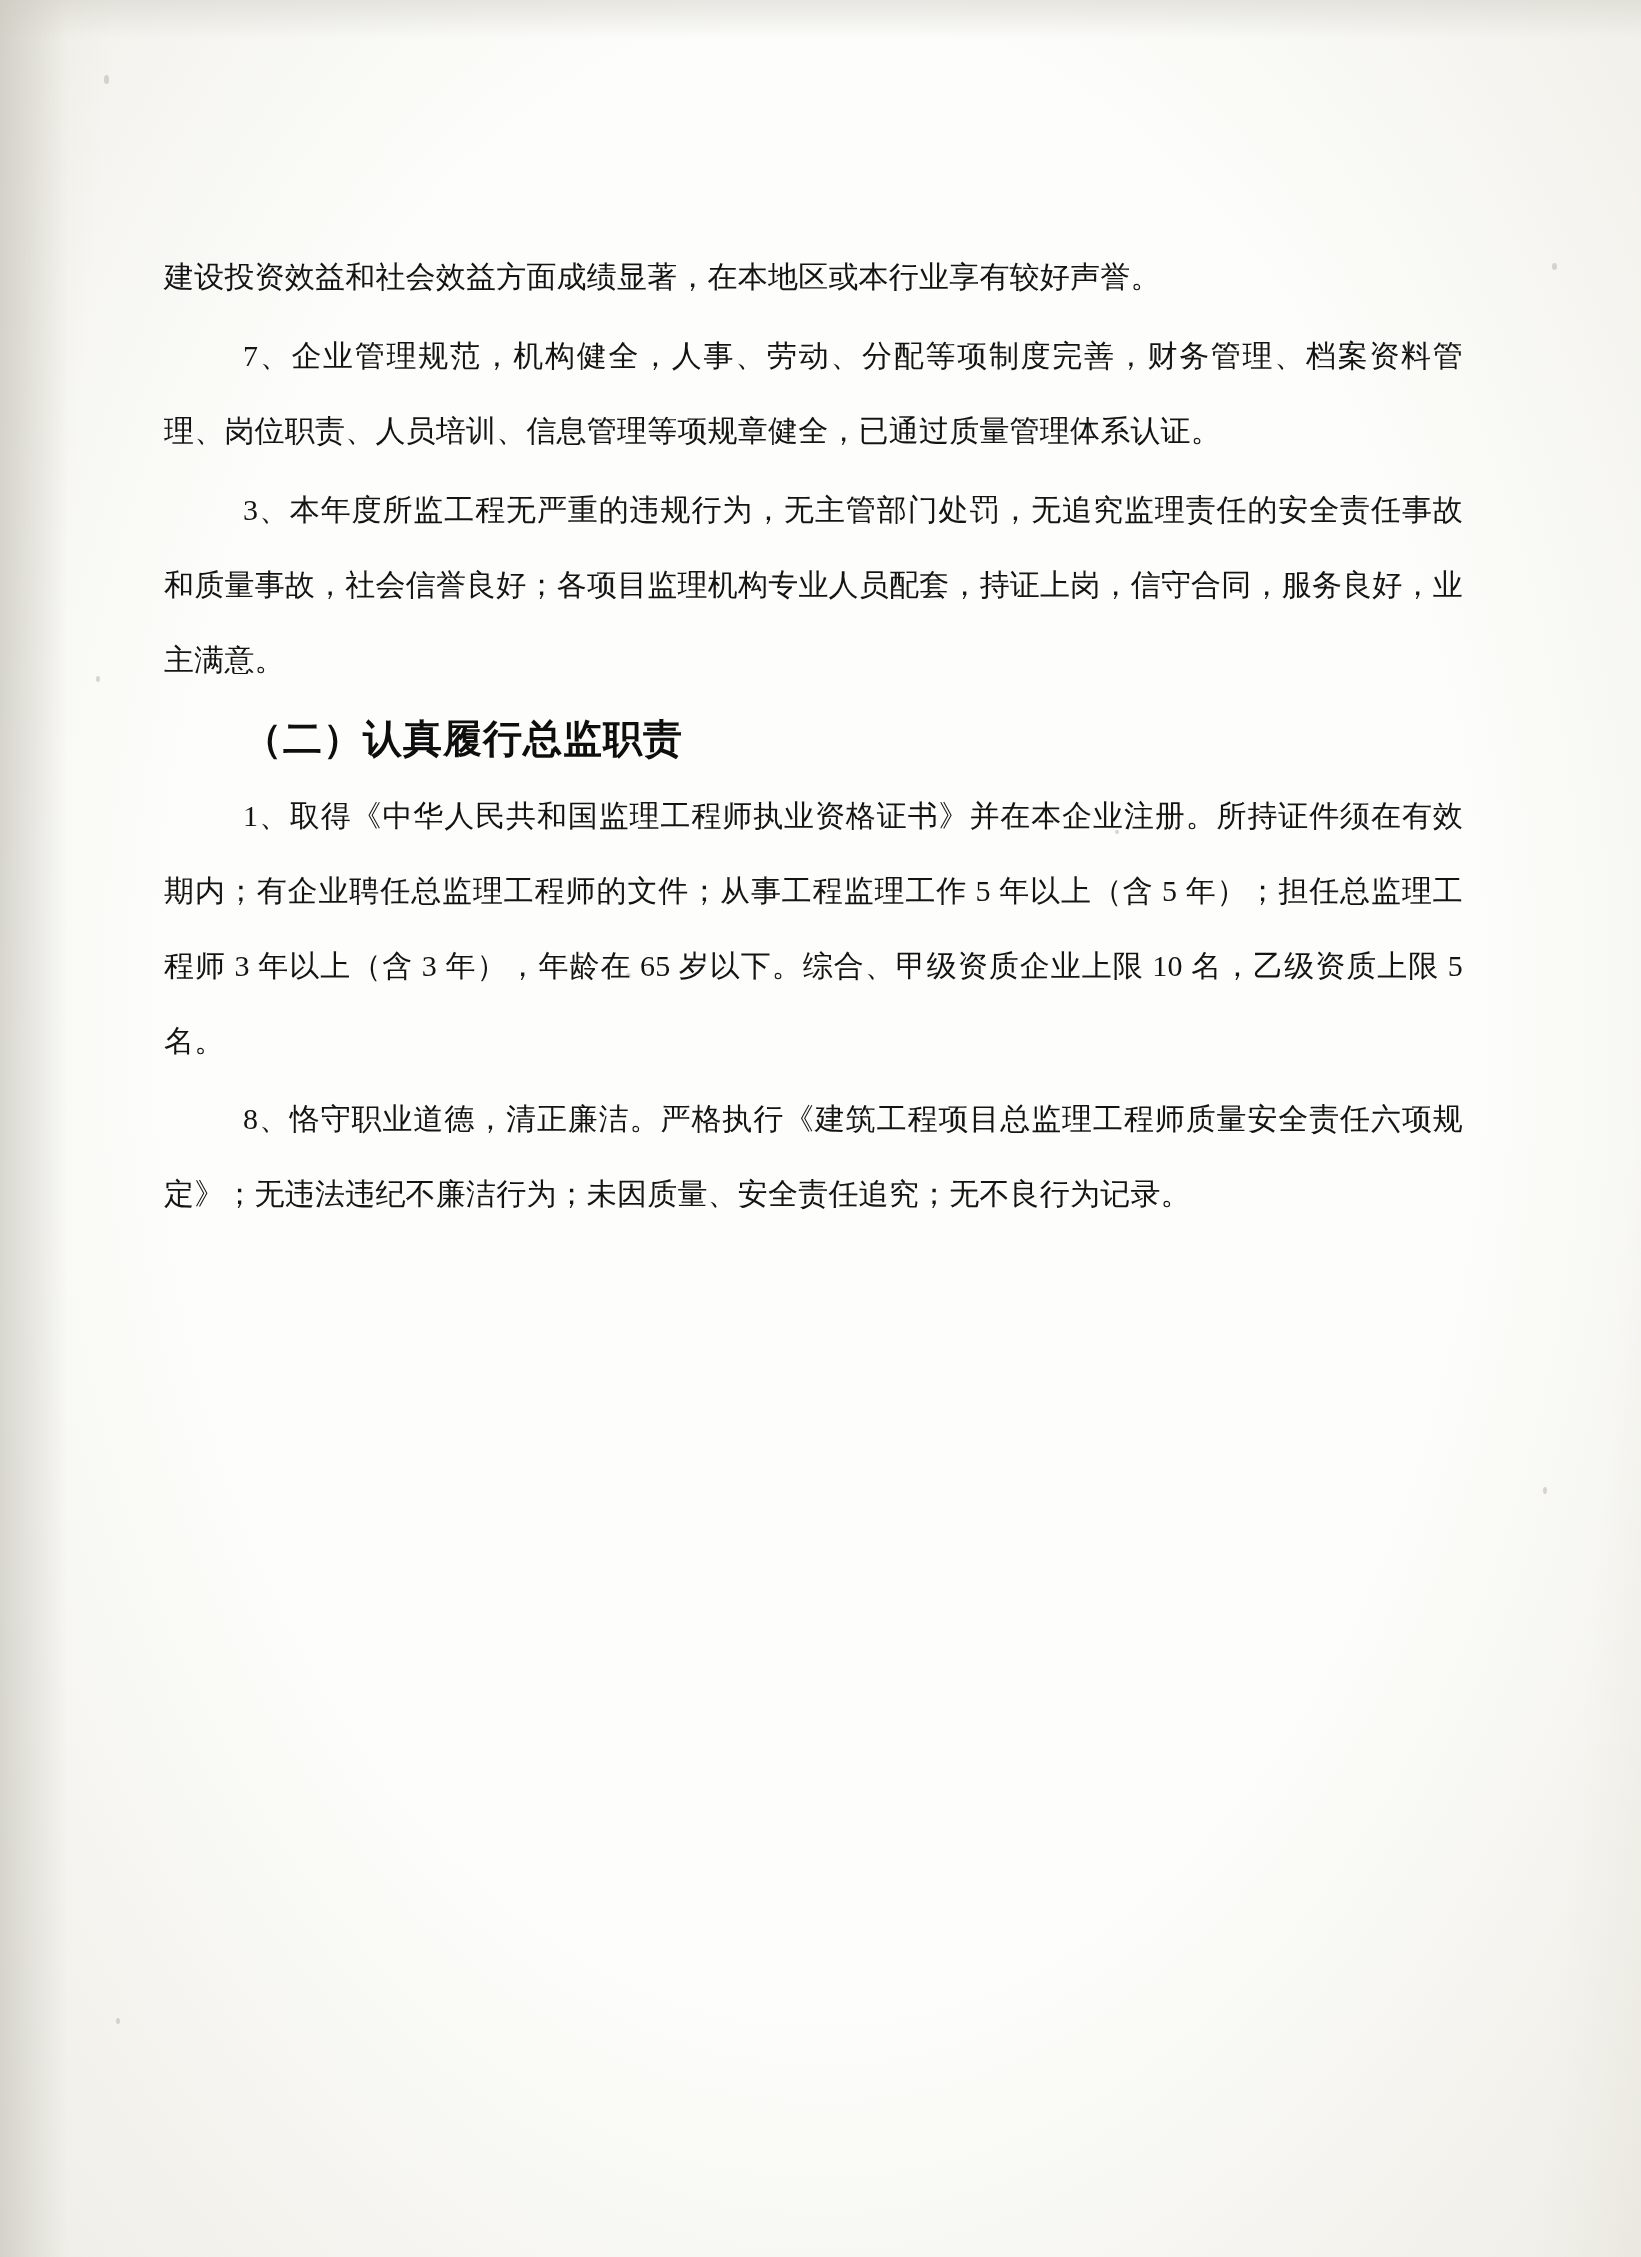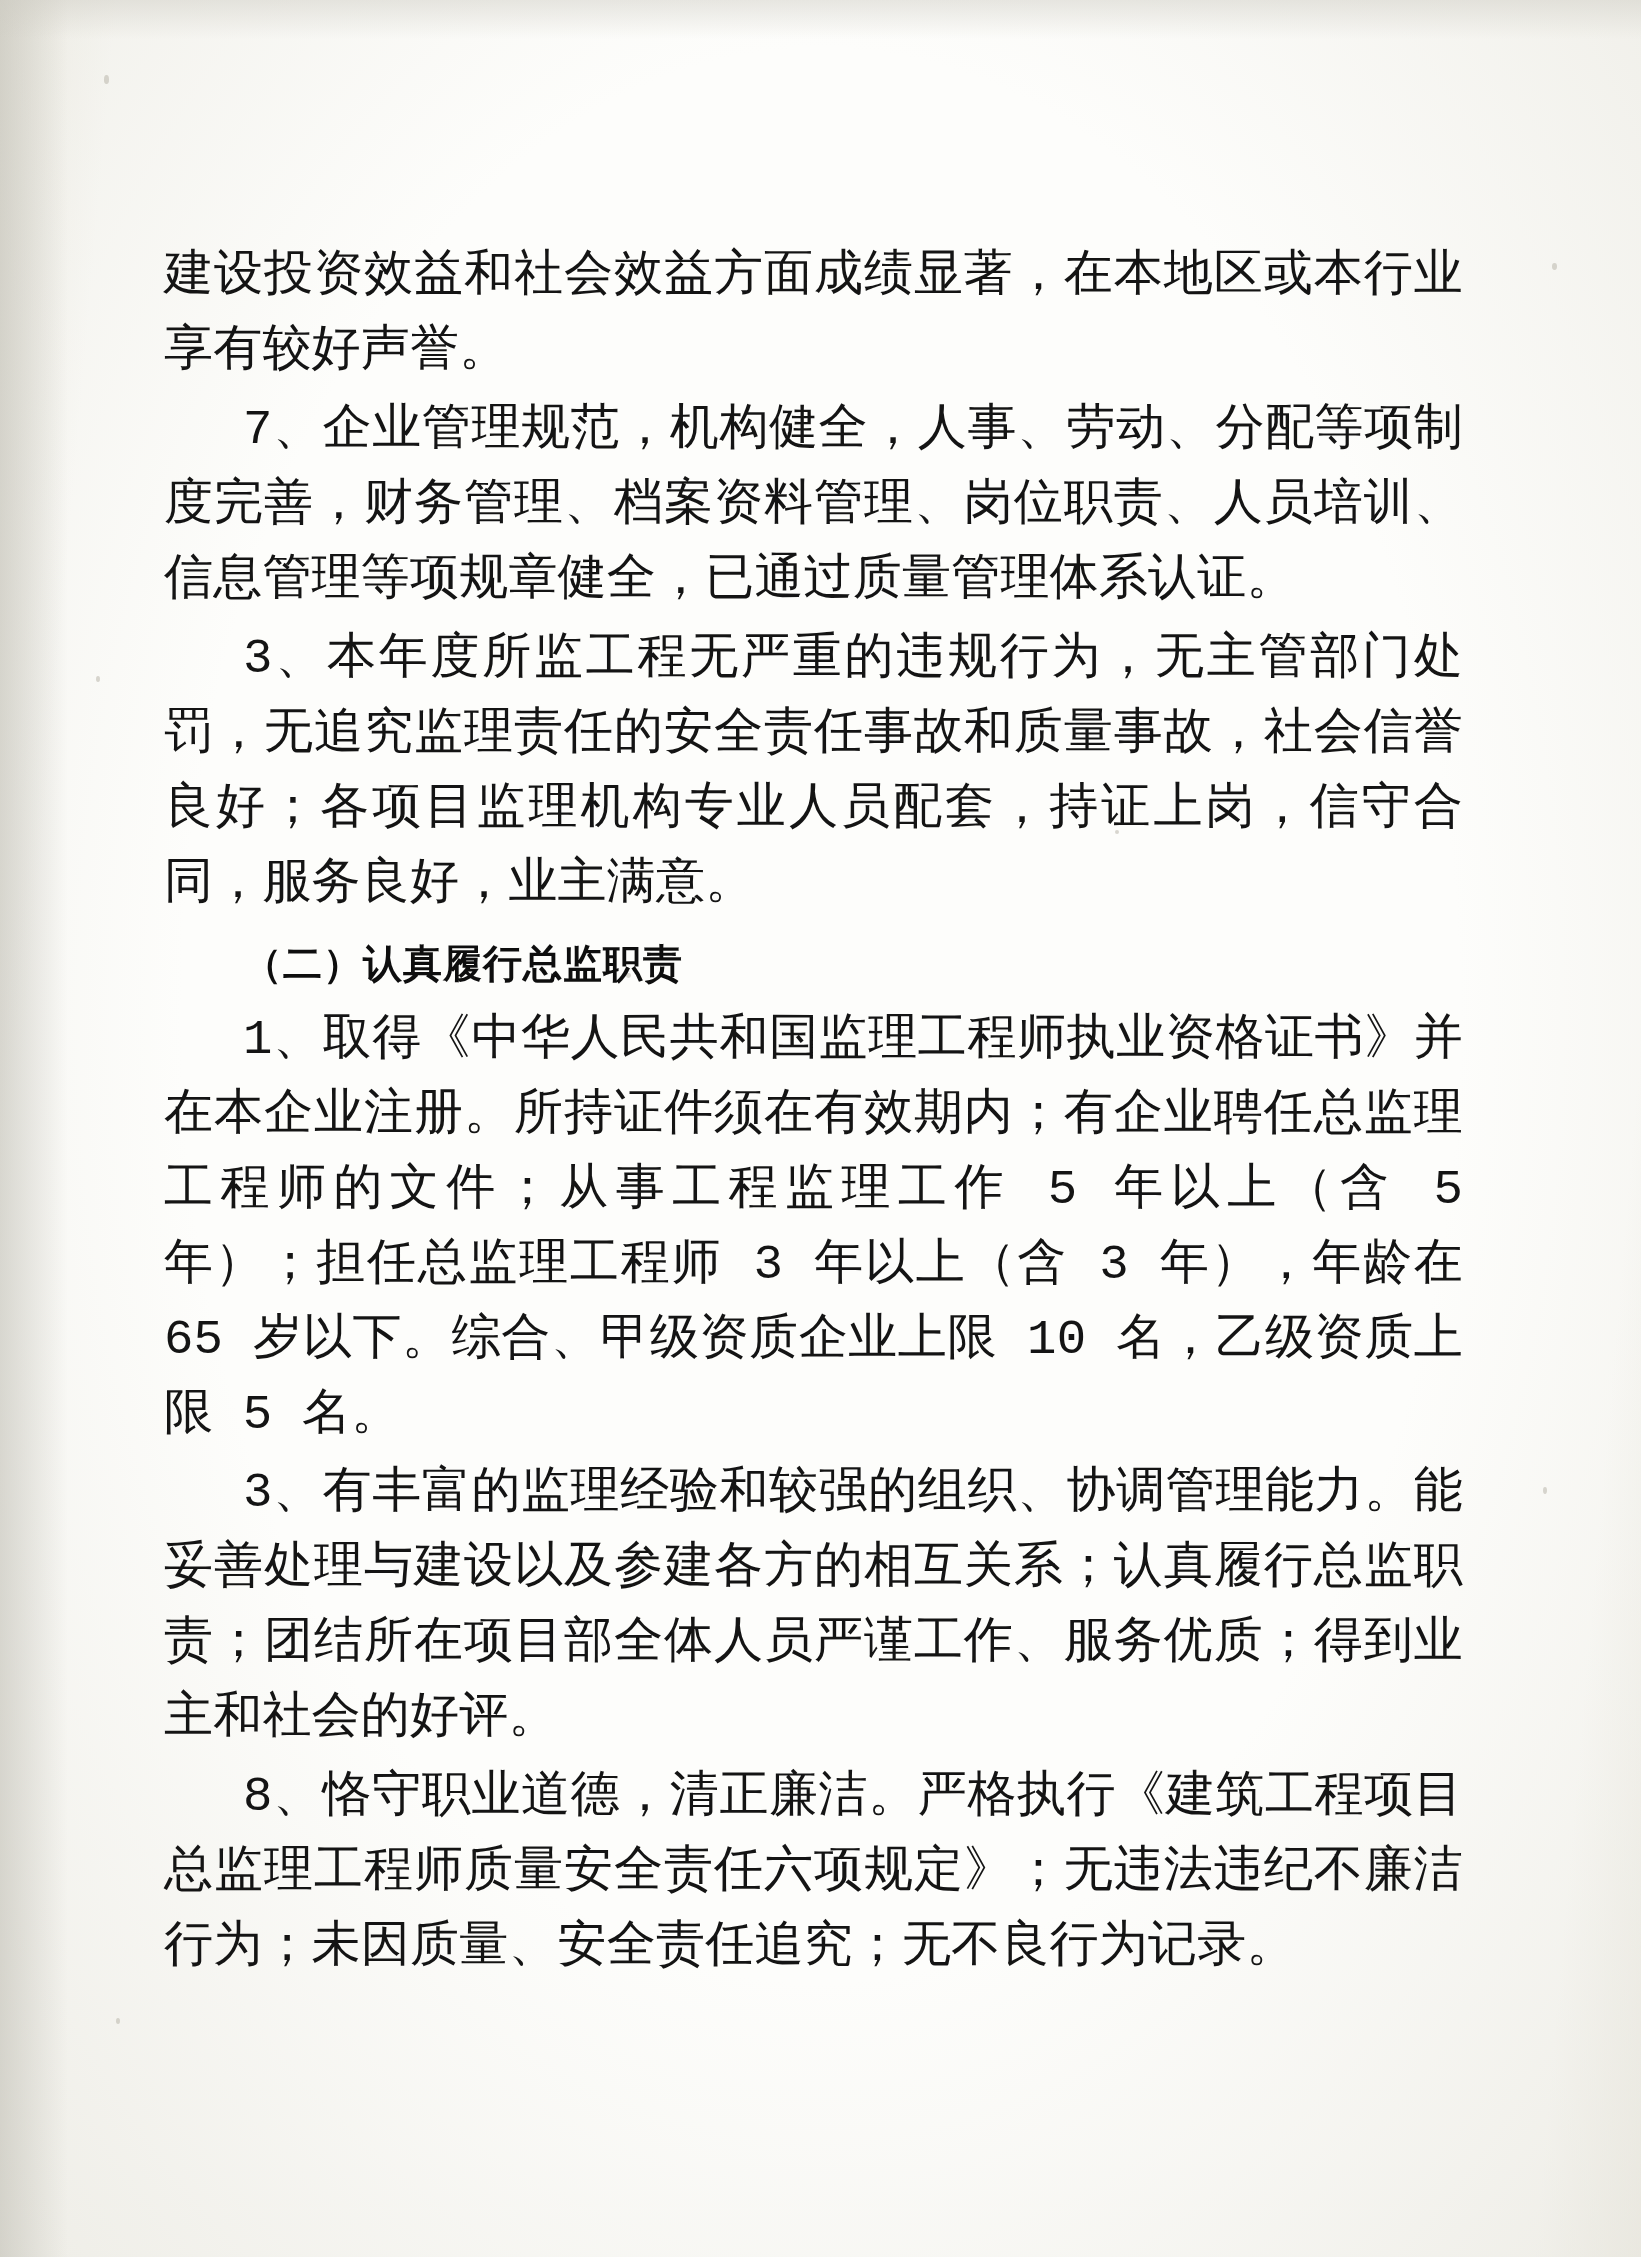--- a/index.html
+++ b/index.html
@@ -42,27 +42,27 @@
     pointer-events: none;
   }
   .content {
     position: absolute;
     left: 164px;
     top: 239px;
     width: 1299px;
   }
   p.para {
     margin: 0 0 3.9px 0;
-    font-size: 49px;
+    font-size: 30px;
     line-height: 75px;
     color: #141414;
     text-align: justify;
     text-justify: inter-ideograph;
     letter-spacing: 0.2px;
-    font-family: Liberation Mono, monospace;
+    font-family: Liberation Serif, serif;
   }
   p.indent {
     text-indent: 79px;
   }
   p.heading {
     margin: 0 0 1.9px 0;
     font-size: 39px;
     line-height: 75px;
     font-weight: bold;
     text-indent: 79px;
@@ -103,19 +103,18 @@
     <p class="para indent">7、企业管理规范，机构健全，人事、劳动、分配等项制度完善，财务管理、档案资料管理、岗位职责、人员培训、信息管理等项规章健全，已通过质量管理体系认证。</p>
 
     <p class="para indent">3、本年度所监工程无严重的违规行为，无主管部门处罚，无追究监理责任的安全责任事故和质量事故，社会信誉良好；各项目监理机构专业人员配套，持证上岗，信守合同，服务良好，业主满意。</p>
 
 
     <p class="heading">（二）认真履行总监职责</p>
 
     <p class="para indent">1、取得《中华人民共和国监理工程师执业资格证书》并在本企业注册。所持证件须在有效期内；有企业聘任总监理工程师的文件；从事工程监理工作 5 年以上（含 5 年）；担任总监理工程师 3 年以上（含 3 年），年龄在 65 岁以下。综合、甲级资质企业上限 10 名，乙级资质上限 5 名。</p>
 
 
-    <p class="para indent">3、有丰富的监理经验和较强的组织、协调管理能力。能妥善处理与建设以及参建各方的相互关系；认真履行总监职责；团结所在项目部全体人员严谨工作、服务优质；得到业主和社会的好评。</p>
 
     <p class="para indent">8、恪守职业道德，清正廉洁。严格执行《建筑工程项目总监理工程师质量安全责任六项规定》；无违法违纪不廉洁行为；未因质量、安全责任追究；无不良行为记录。</p>
 
   </div>
 </div>
 
 
 </body></html>

